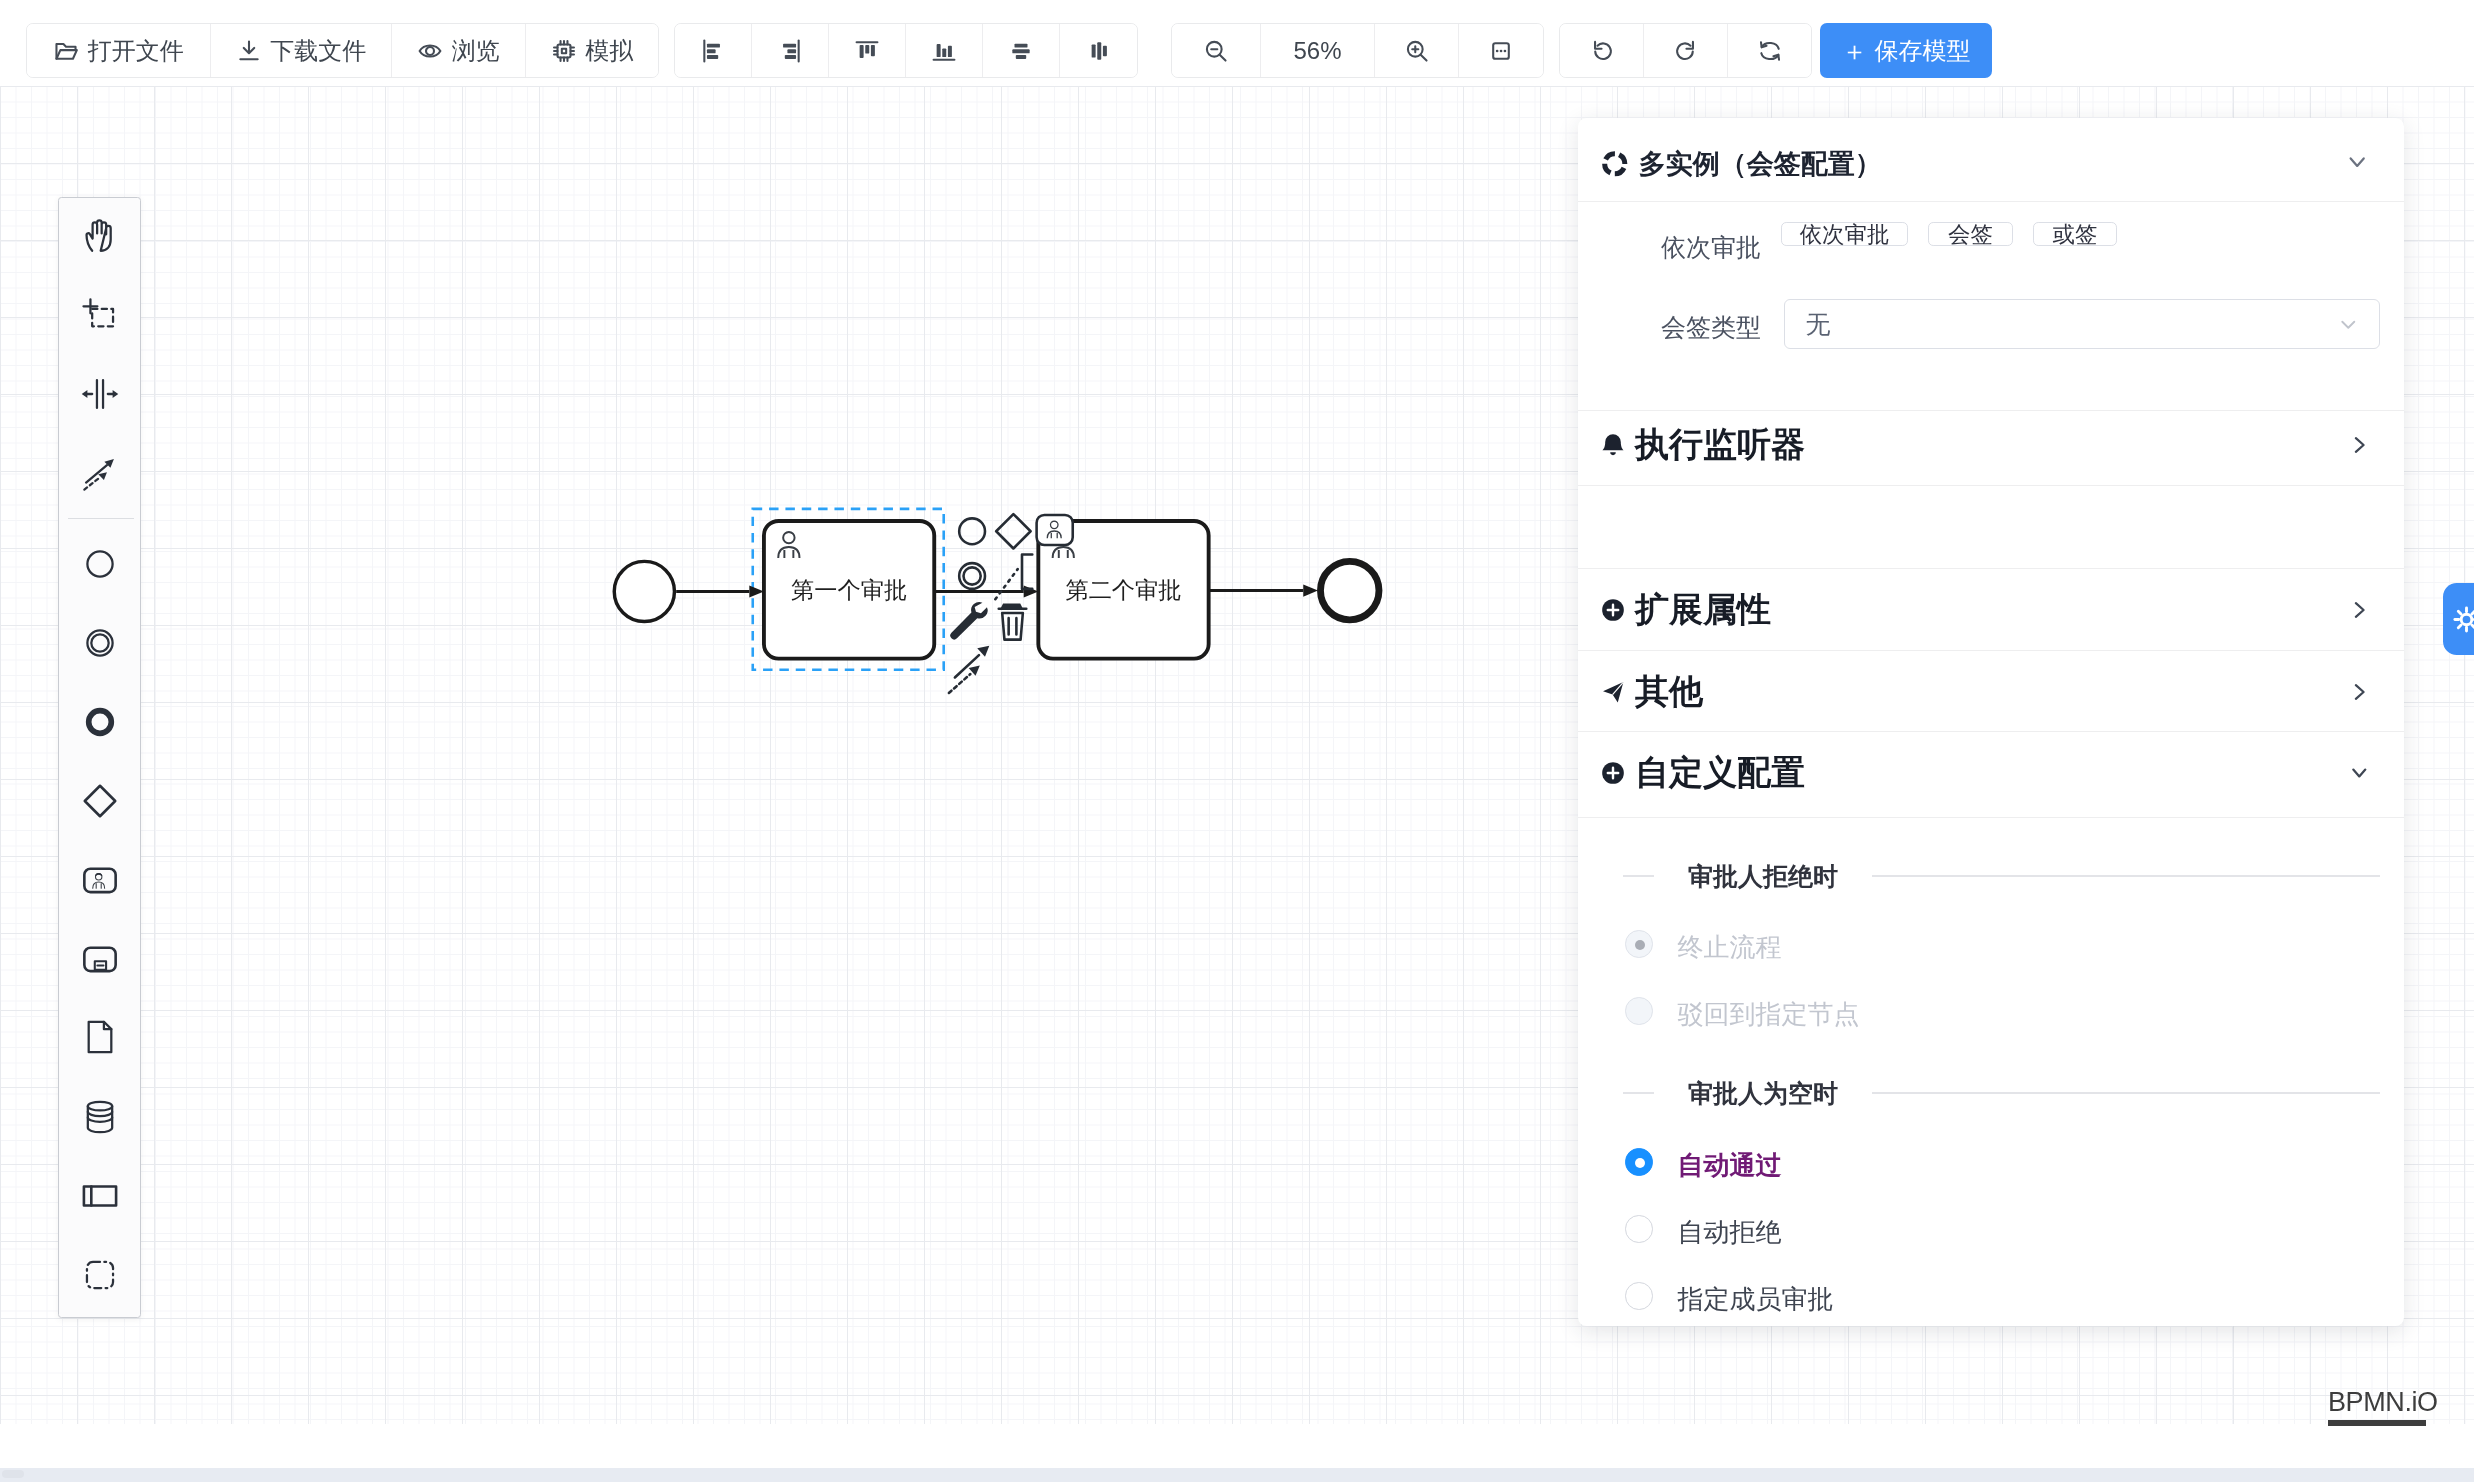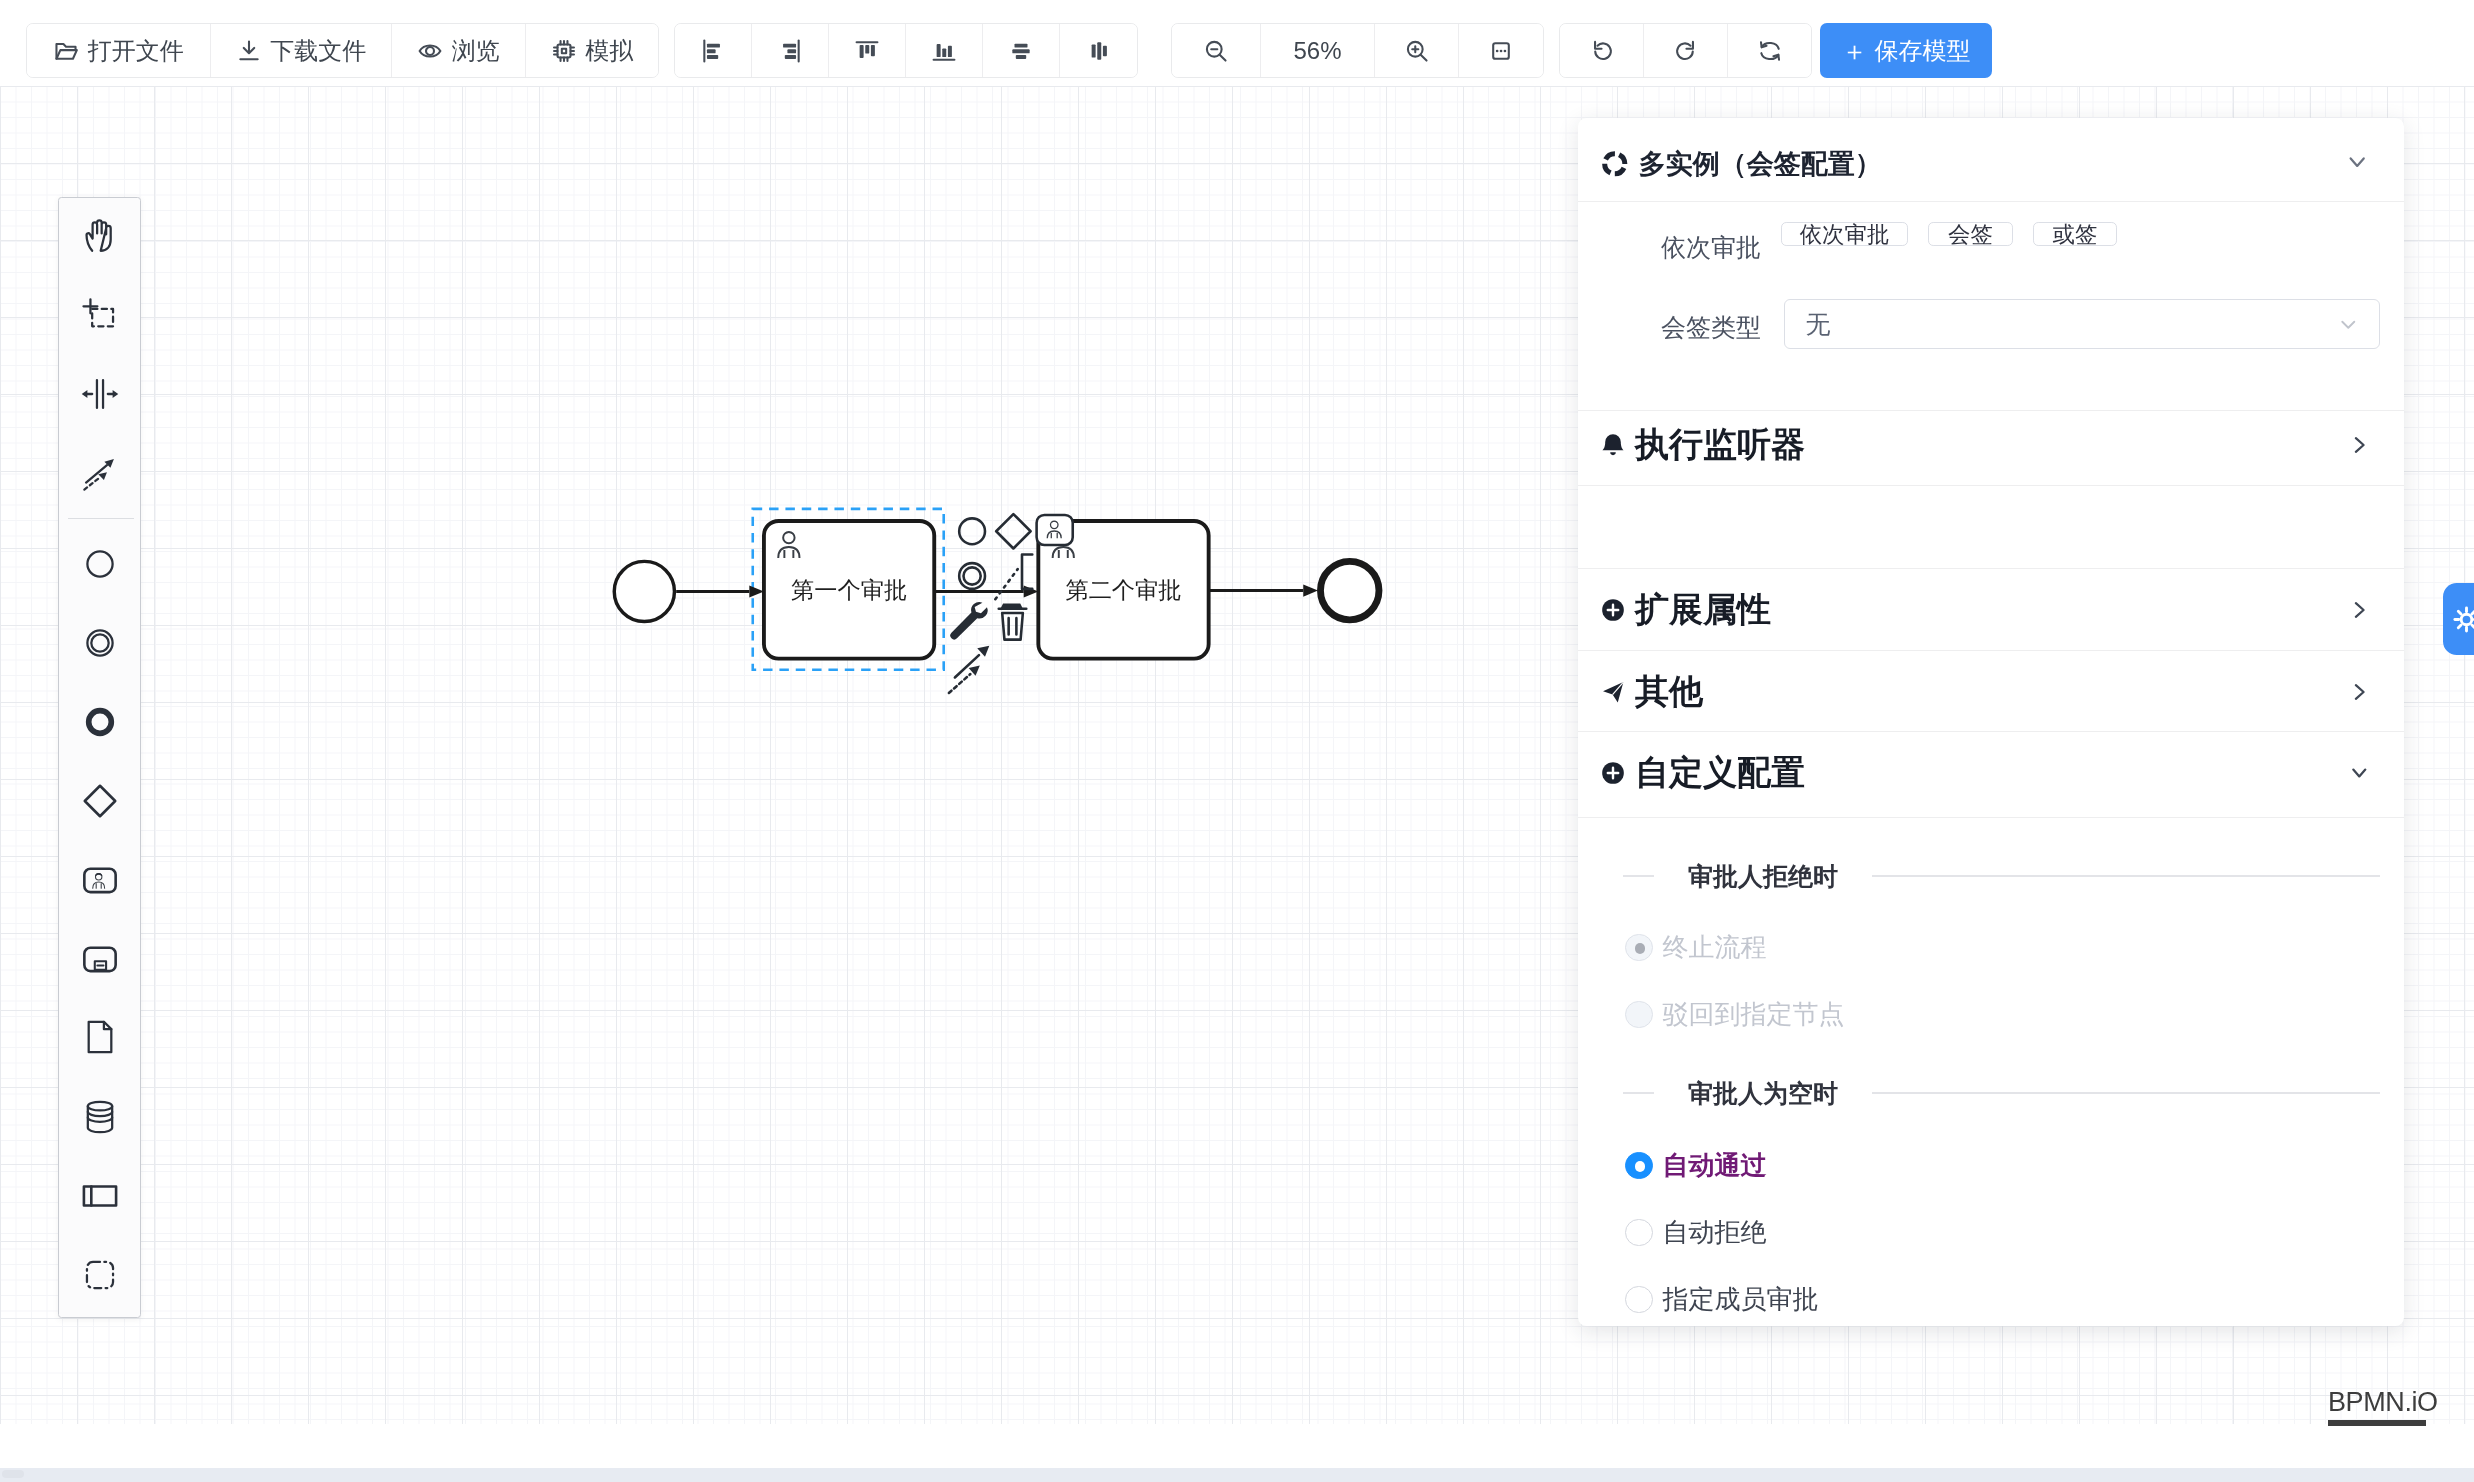--- a/index.html
+++ b/index.html
@@ -46,21 +46,21 @@
   .lbl{font-size:25px;color:#4a5160;}
   .qbtn{position:absolute;top:104px;height:24px;border:0.9px solid #dcdfe6;border-radius:5.2px;background:#fff;color:#303340;font-size:22.4px;display:flex;align-items:center;justify-content:center;cursor:pointer;}
   .select{position:absolute;left:206px;top:181px;width:596px;height:50px;border:0.9px solid #dcdfe6;border-radius:6px;background:#fff;display:flex;align-items:center;padding:0 20.6px;font-size:25px;color:#5a6272;cursor:pointer;}
   .acc-row{position:absolute;left:0;width:826px;height:83px;display:flex;align-items:center;cursor:pointer;}
   .acc-label{font-size:34px;font-weight:700;color:#171c26;margin-left:57px;}
   .acc-ic{position:absolute;left:21.5px;top:50%;transform:translateY(-50%);}
   .chev{position:absolute;right:34px;top:50%;transform:translateY(-50%);}
   .sec-head{position:absolute;height:26px;display:flex;align-items:center;}
   .sec-line{background:#e3e4e8;height:1.7px;}
   .sec-title{font-size:25px;font-weight:700;color:#30333d;margin:0 34px 0 34px;white-space:nowrap;}
-  .radio-row{position:absolute;left:47px;display:flex;align-items:center;gap:10px;cursor:pointer;}
+  .radio-row{position:absolute;left:47px;display:flex;align-items:flex-start;gap:25px;cursor:pointer;}
   .rad{width:27.5px;height:27.5px;border-radius:50%;border:1.7px solid #d4d7de;background:#fff;position:relative;flex:0 0 auto;}
   .rad.checked-blue{background:#1890ff;border-color:#1890ff;}
   .rad.checked-blue::after{content:"";position:absolute;left:8.6px;top:8.6px;width:10.3px;height:10.3px;border-radius:50%;background:#fff;}
   .rad.dis{background:#f2f5f9;border-color:#dfe3ea;}
   .rad.dis.checked-gray::after{content:"";position:absolute;left:8.6px;top:8.6px;width:10.3px;height:10.3px;border-radius:50%;background:#a9adb5;}
   .rlabel{font-size:26px;color:#3e4450;}
   .rlabel.dis{color:#c2c6cf;}
   .rlabel.blue{color:#701a75;font-weight:bold;}
 
   .gear-tab{position:absolute;left:2443px;top:583px;width:48px;height:72px;background:#3d8ef7;border-radius:13.8px 0 0 13.8px;display:flex;align-items:center;padding-left:8.6px;cursor:pointer;}

